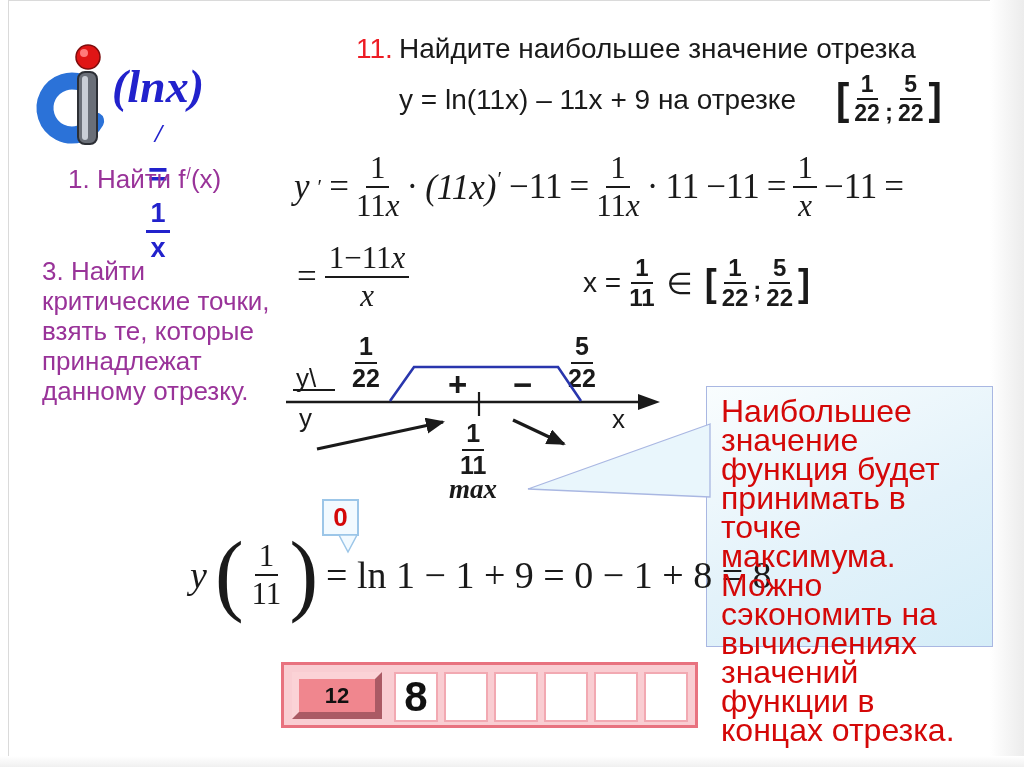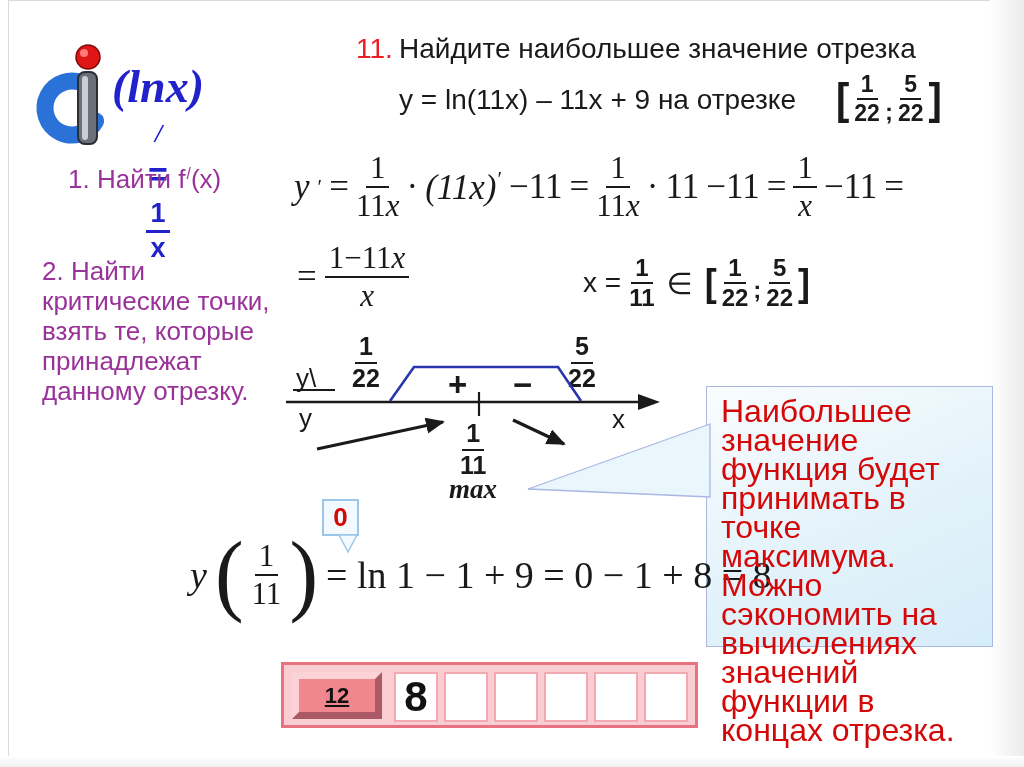--- a/index.html
+++ b/index.html
@@ -55,21 +55,21 @@
            box-sizing:border-box;display:flex;align-items:center;justify-content:center;}
   .zerobox span{position:relative;z-index:10;color:#d40808;font-weight:700;font-size:26px;}
   
   .vline{left:190px;top:524px;height:102px;gap:8px;font-family:"Liberation Serif",serif;font-size:38px;}
   .bigp{font-size:86px;font-weight:400;line-height:0.85;transform:scaleY(1.05);}
   
   .strip{left:281px;top:662px;width:417px;height:66px;background:#f9cdd2;border:3px solid #e8727f;box-sizing:border-box;}
   .abtn{position:absolute;left:8px;top:7px;width:90px;height:47px;background:#f0868e;
         border-style:solid;border-width:7px;border-color:#fbd2d6 #aa5a64 #aa5a64 #fbd2d6;
         box-sizing:border-box;display:flex;align-items:center;justify-content:center;
-        font-size:22px;font-weight:700;color:#111;cursor:pointer;text-decoration:underline;}
+        font-size:22px;font-weight:700;color:#111;cursor:pointer;}
   .cell{position:absolute;top:7px;width:40px;height:46px;background:#ffffff;border:2.5px solid #f2a9b2;
         display:flex;align-items:center;justify-content:center;font-size:42px;font-weight:700;color:#111;}
   .svglayer{left:0;top:0;width:1024px;height:767px;z-index:5;pointer-events:none;}
 </style>
 </head>
 <body>
 
 <div class="stage">
   <div class="abs frame"></div>
   <div class="abs right-band"></div>
@@ -130,21 +130,21 @@
     <span class="frac">
       <span class="fn">5</span>
       <span class="fd">22</span>
     </span>
     <span class="brk">]</span>
   </div>
 
   <div class="abs step1">
     <span>1. Найти f</span><sup class="pr">/</sup><span>(x)</span>
   </div>
-  <div class="abs step2">2. Найти критические точки, взять те, которые принадлежат данному отрезку.</div>
+  <div class="abs step2">3. Найти критические точки, взять те, которые принадлежат данному отрезку.</div>
 
   <div class="abs mrow deriv1">
     <span class="it">y</span>
       <sup class="pr">′</sup>
     <span>=</span>
     <span class="frac">
       <span class="fn">1</span>
       <span class="fd"><span>11</span><span class="it">x</span></span>
     </span>
     <span>·</span>

